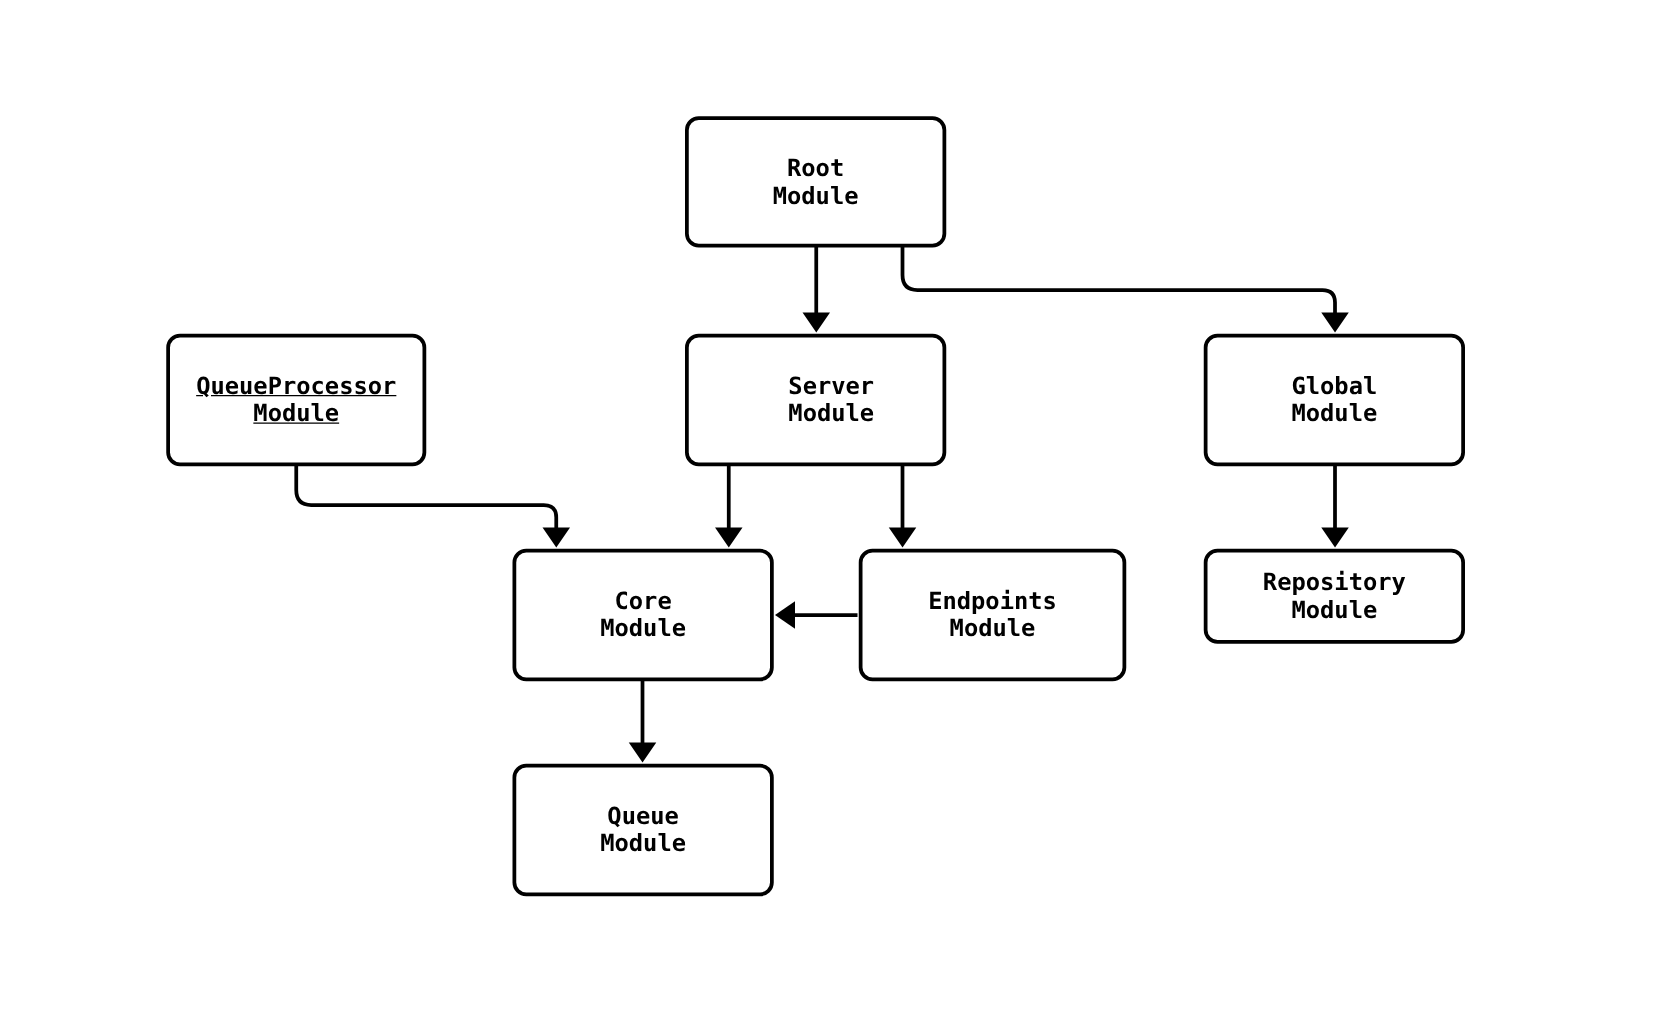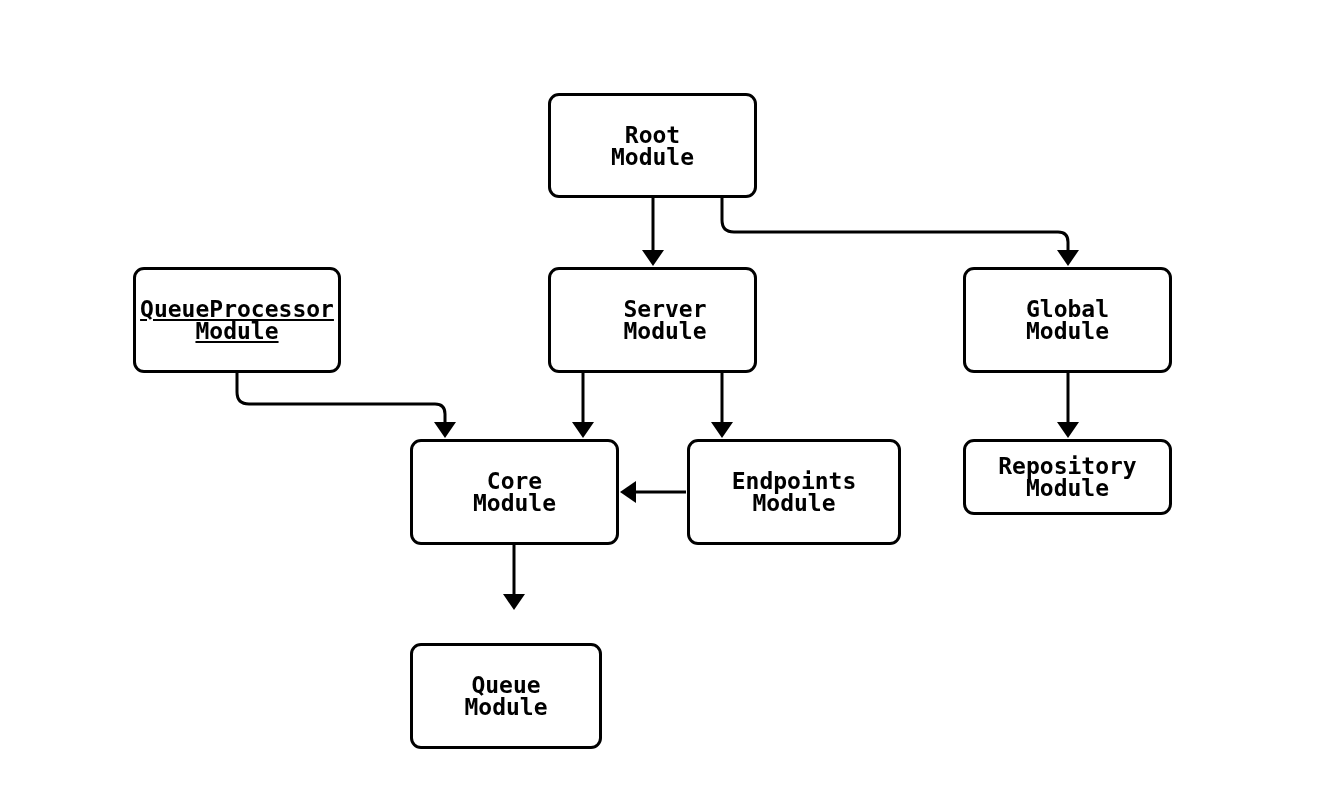--- a/index.html
+++ b/index.html
@@ -27,21 +27,21 @@
     box-sizing: border-box;
     border: 3px solid #000000;
     border-radius: 11px;
     background: #ffffff;
     display: flex;
     align-items: center;
     justify-content: center;
     text-align: center;
   }
   .node .label {
-    font-size: 23px;
+    font-size: 19px;
     font-weight: bold;
     line-height: 22px;
     color: #000000;
     white-space: pre-line;
   }
 </style>
 </head>
 <body>
 
 <div class="canvas">
@@ -85,18 +85,18 @@
 Module</span>
       </div>
       <div class="node" style="left: 687px; top: 439px; width: 214px; height: 106px;">
         <span class="label">Endpoints
 Module</span>
       </div>
       <div class="node" style="left: 963px; top: 439px; width: 209px; height: 76px;">
         <span class="label">Repository
 Module</span>
       </div>
-      <div class="node" style="left: 410px; top: 611px; width: 192px; height: 106px; margin-top: 32px;">
+      <div class="node" style="left: 410px; top: 611px; width: 209px; height: 106px;">
         <span class="label">Queue
 Module</span>
       </div>
     </div>
 </div>
 
 </body></html>

